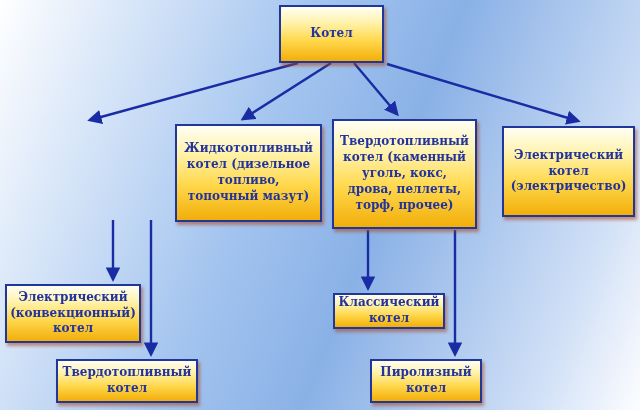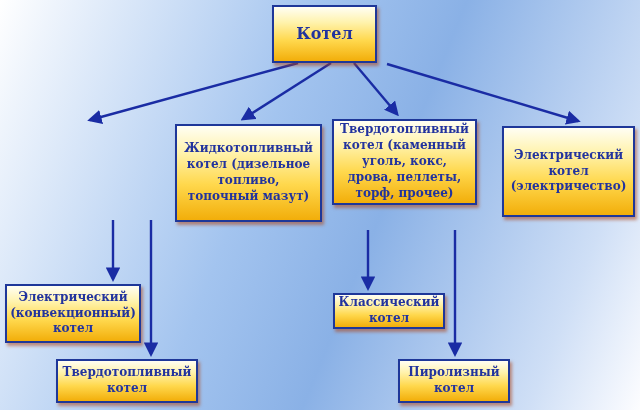--- a/index.html
+++ b/index.html
@@ -36,29 +36,29 @@
     color: #22339e;
     font-weight: bold;
     font-size: 12px;
     line-height: 1.32;
     text-align: center;
     display: flex;
     align-items: center;
     justify-content: center;
     padding: 2px 4px;
   }
-  .node-root        { left: 272px; top: 5px;   width: 105px; height: 58px;  font-size: 16px; }
+  .node-root        { left: 279px; top: 5px;   width: 105px; height: 58px;  font-size: 12px; }
   .node-gas         { left: 32px;  top: 124px; width: 130px; height: 96px;  }
   .node-liquid      { left: 175px; top: 124px; width: 147px; height: 98px;  }
-  .node-solid       { left: 332px; top: 119px; width: 145px; height: 86px; }
+  .node-solid       { left: 332px; top: 119px; width: 145px; height: 110px; }
   .node-electric    { left: 502px; top: 126px; width: 133px; height: 91px; text-align: center;  }
   .node-traditional { left: 5px;   top: 284px; width: 136px; height: 59px;  }
   .node-condensing  { left: 56px;  top: 359px; width: 142px; height: 44px;  }
   .node-classic     { left: 333px; top: 293px; width: 112px; height: 36px;  }
-  .node-pyrolysis   { left: 398px; top: 359px; width: 112px; height: 44px;  }
+  .node-pyrolysis   { left: 370px; top: 359px; width: 112px; height: 44px;  }
 </style>
 </head>
 <body>
 
 <div class="canvas">
 
   <svg class="arrows" viewBox="0 0 640 410" xmlns="http://www.w3.org/2000/svg">
     <defs>
       <marker id="ah" viewBox="0 0 10 10" refX="8" refY="5" markerWidth="6" markerHeight="6" orient="auto" markerUnits="strokeWidth">
         <path d="M0,0 L10,5 L0,10 Z" fill="#1a2ca4"></path>

